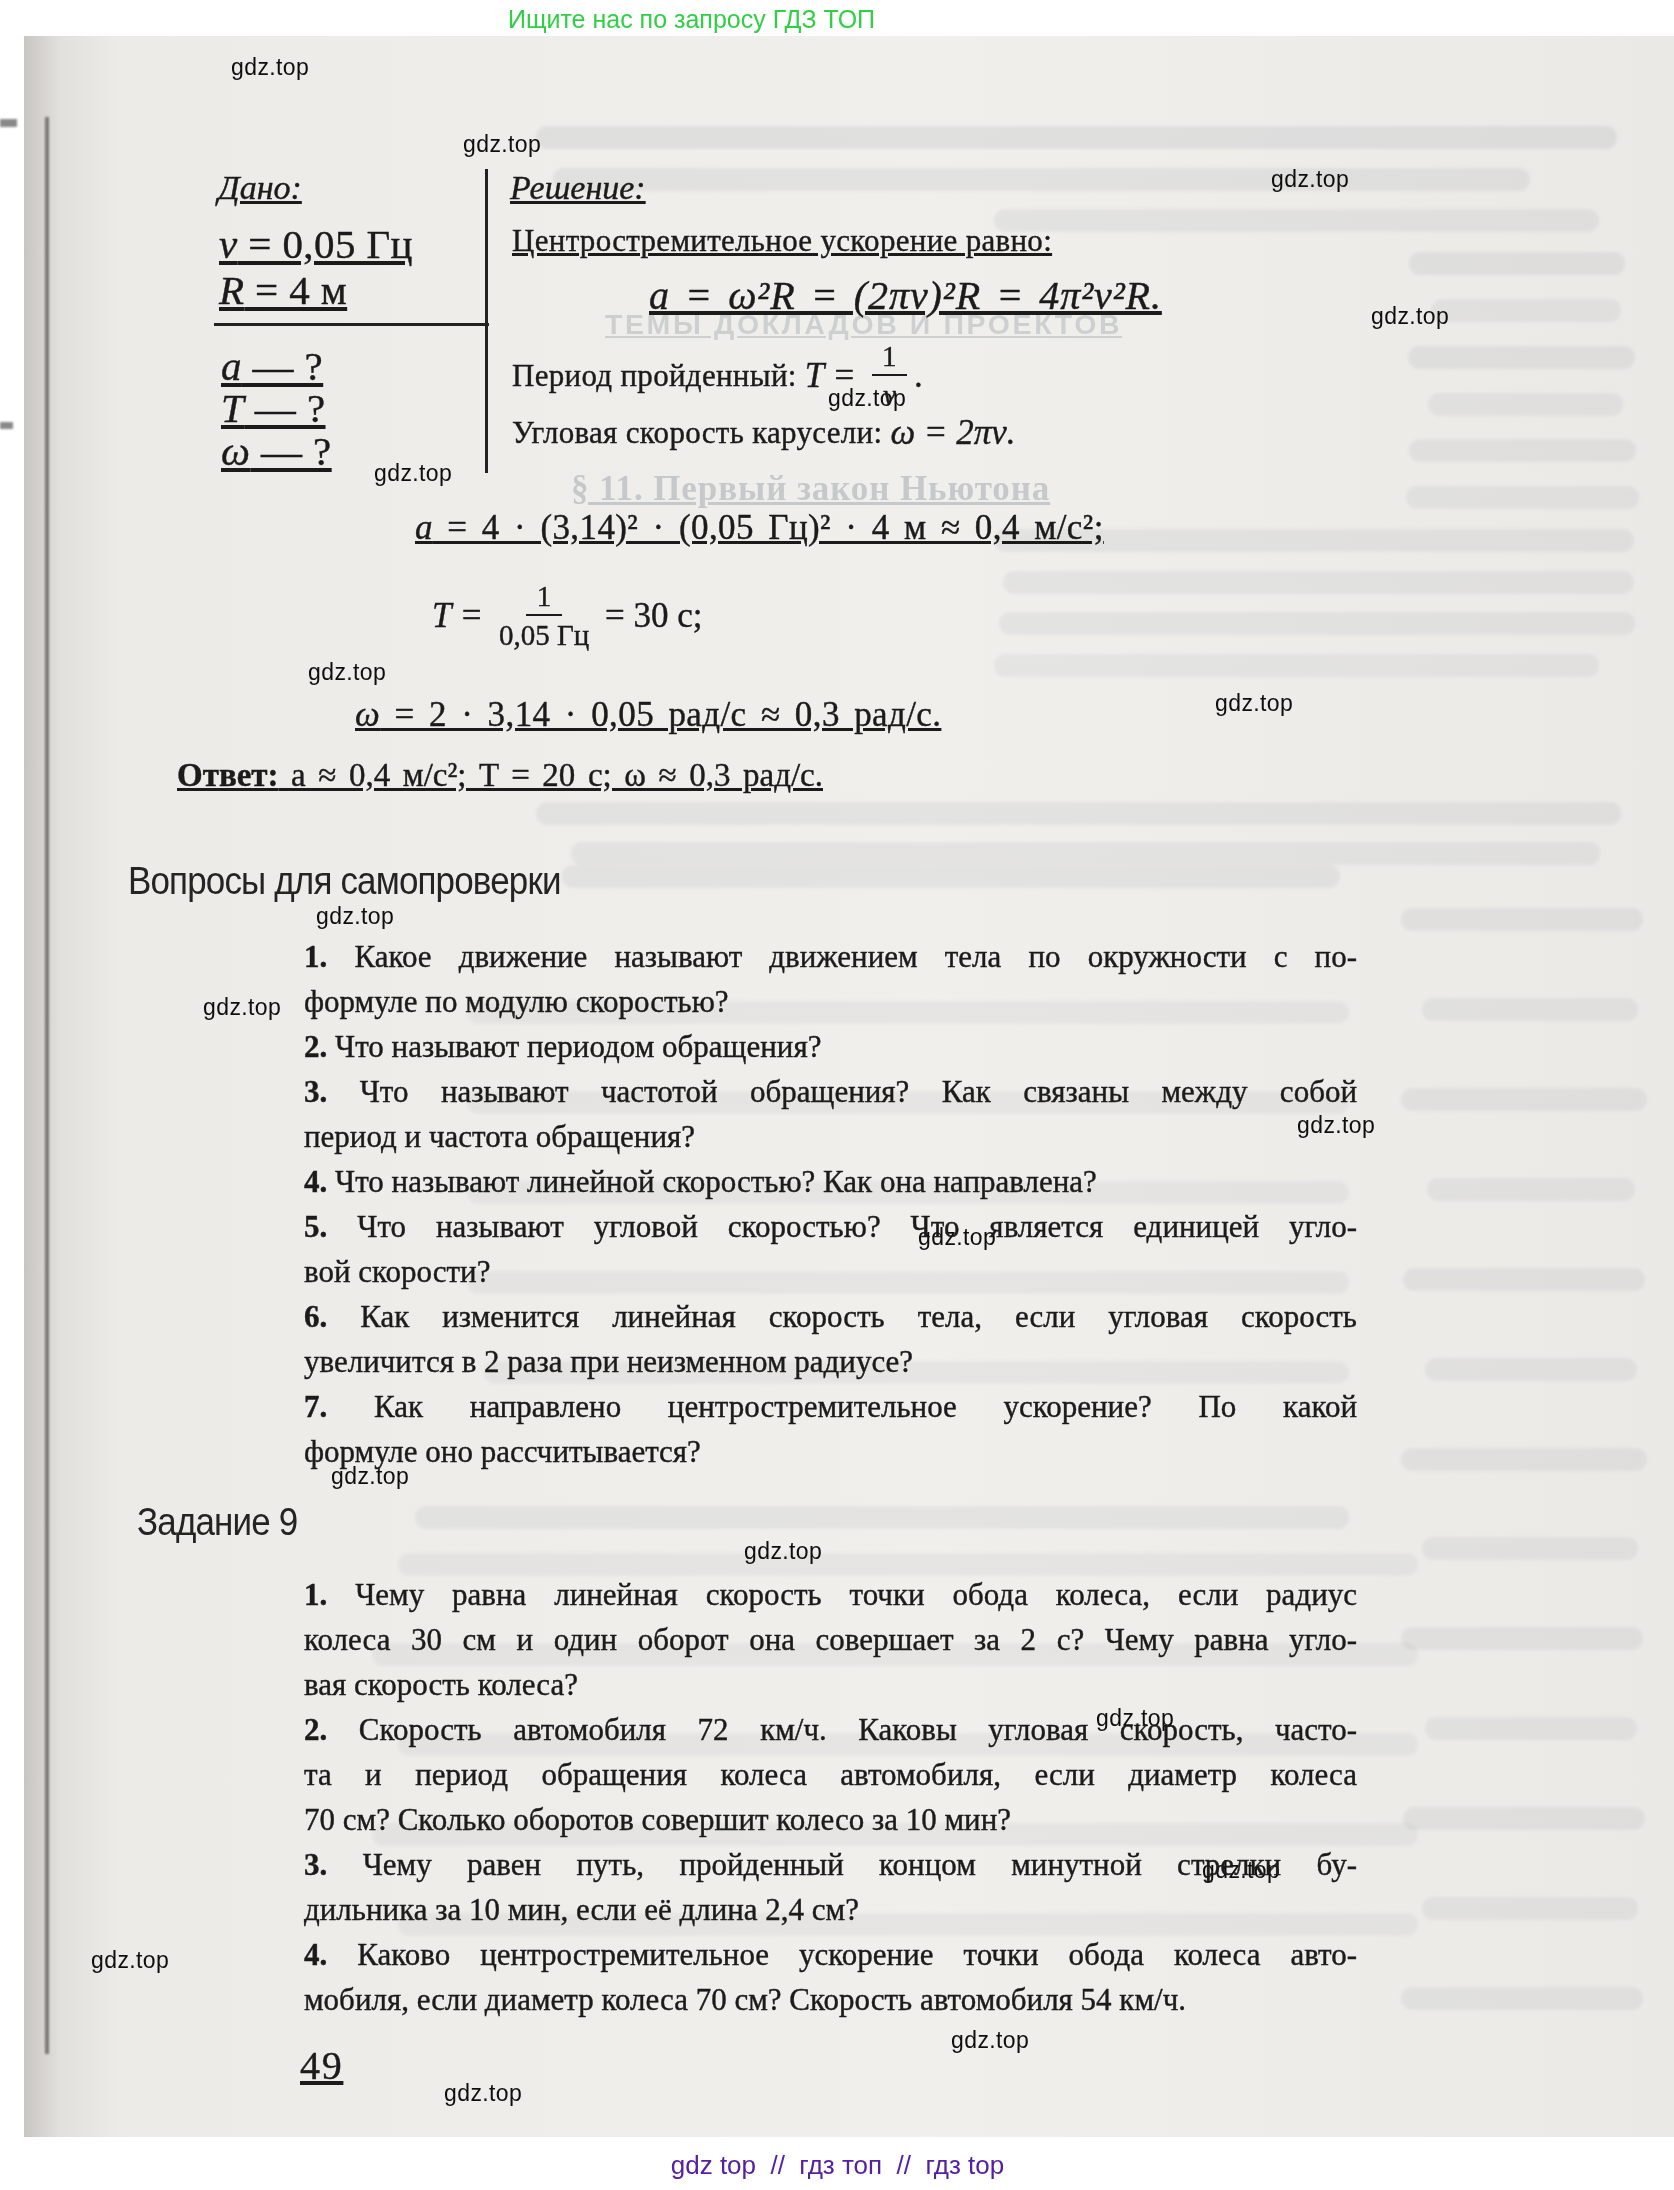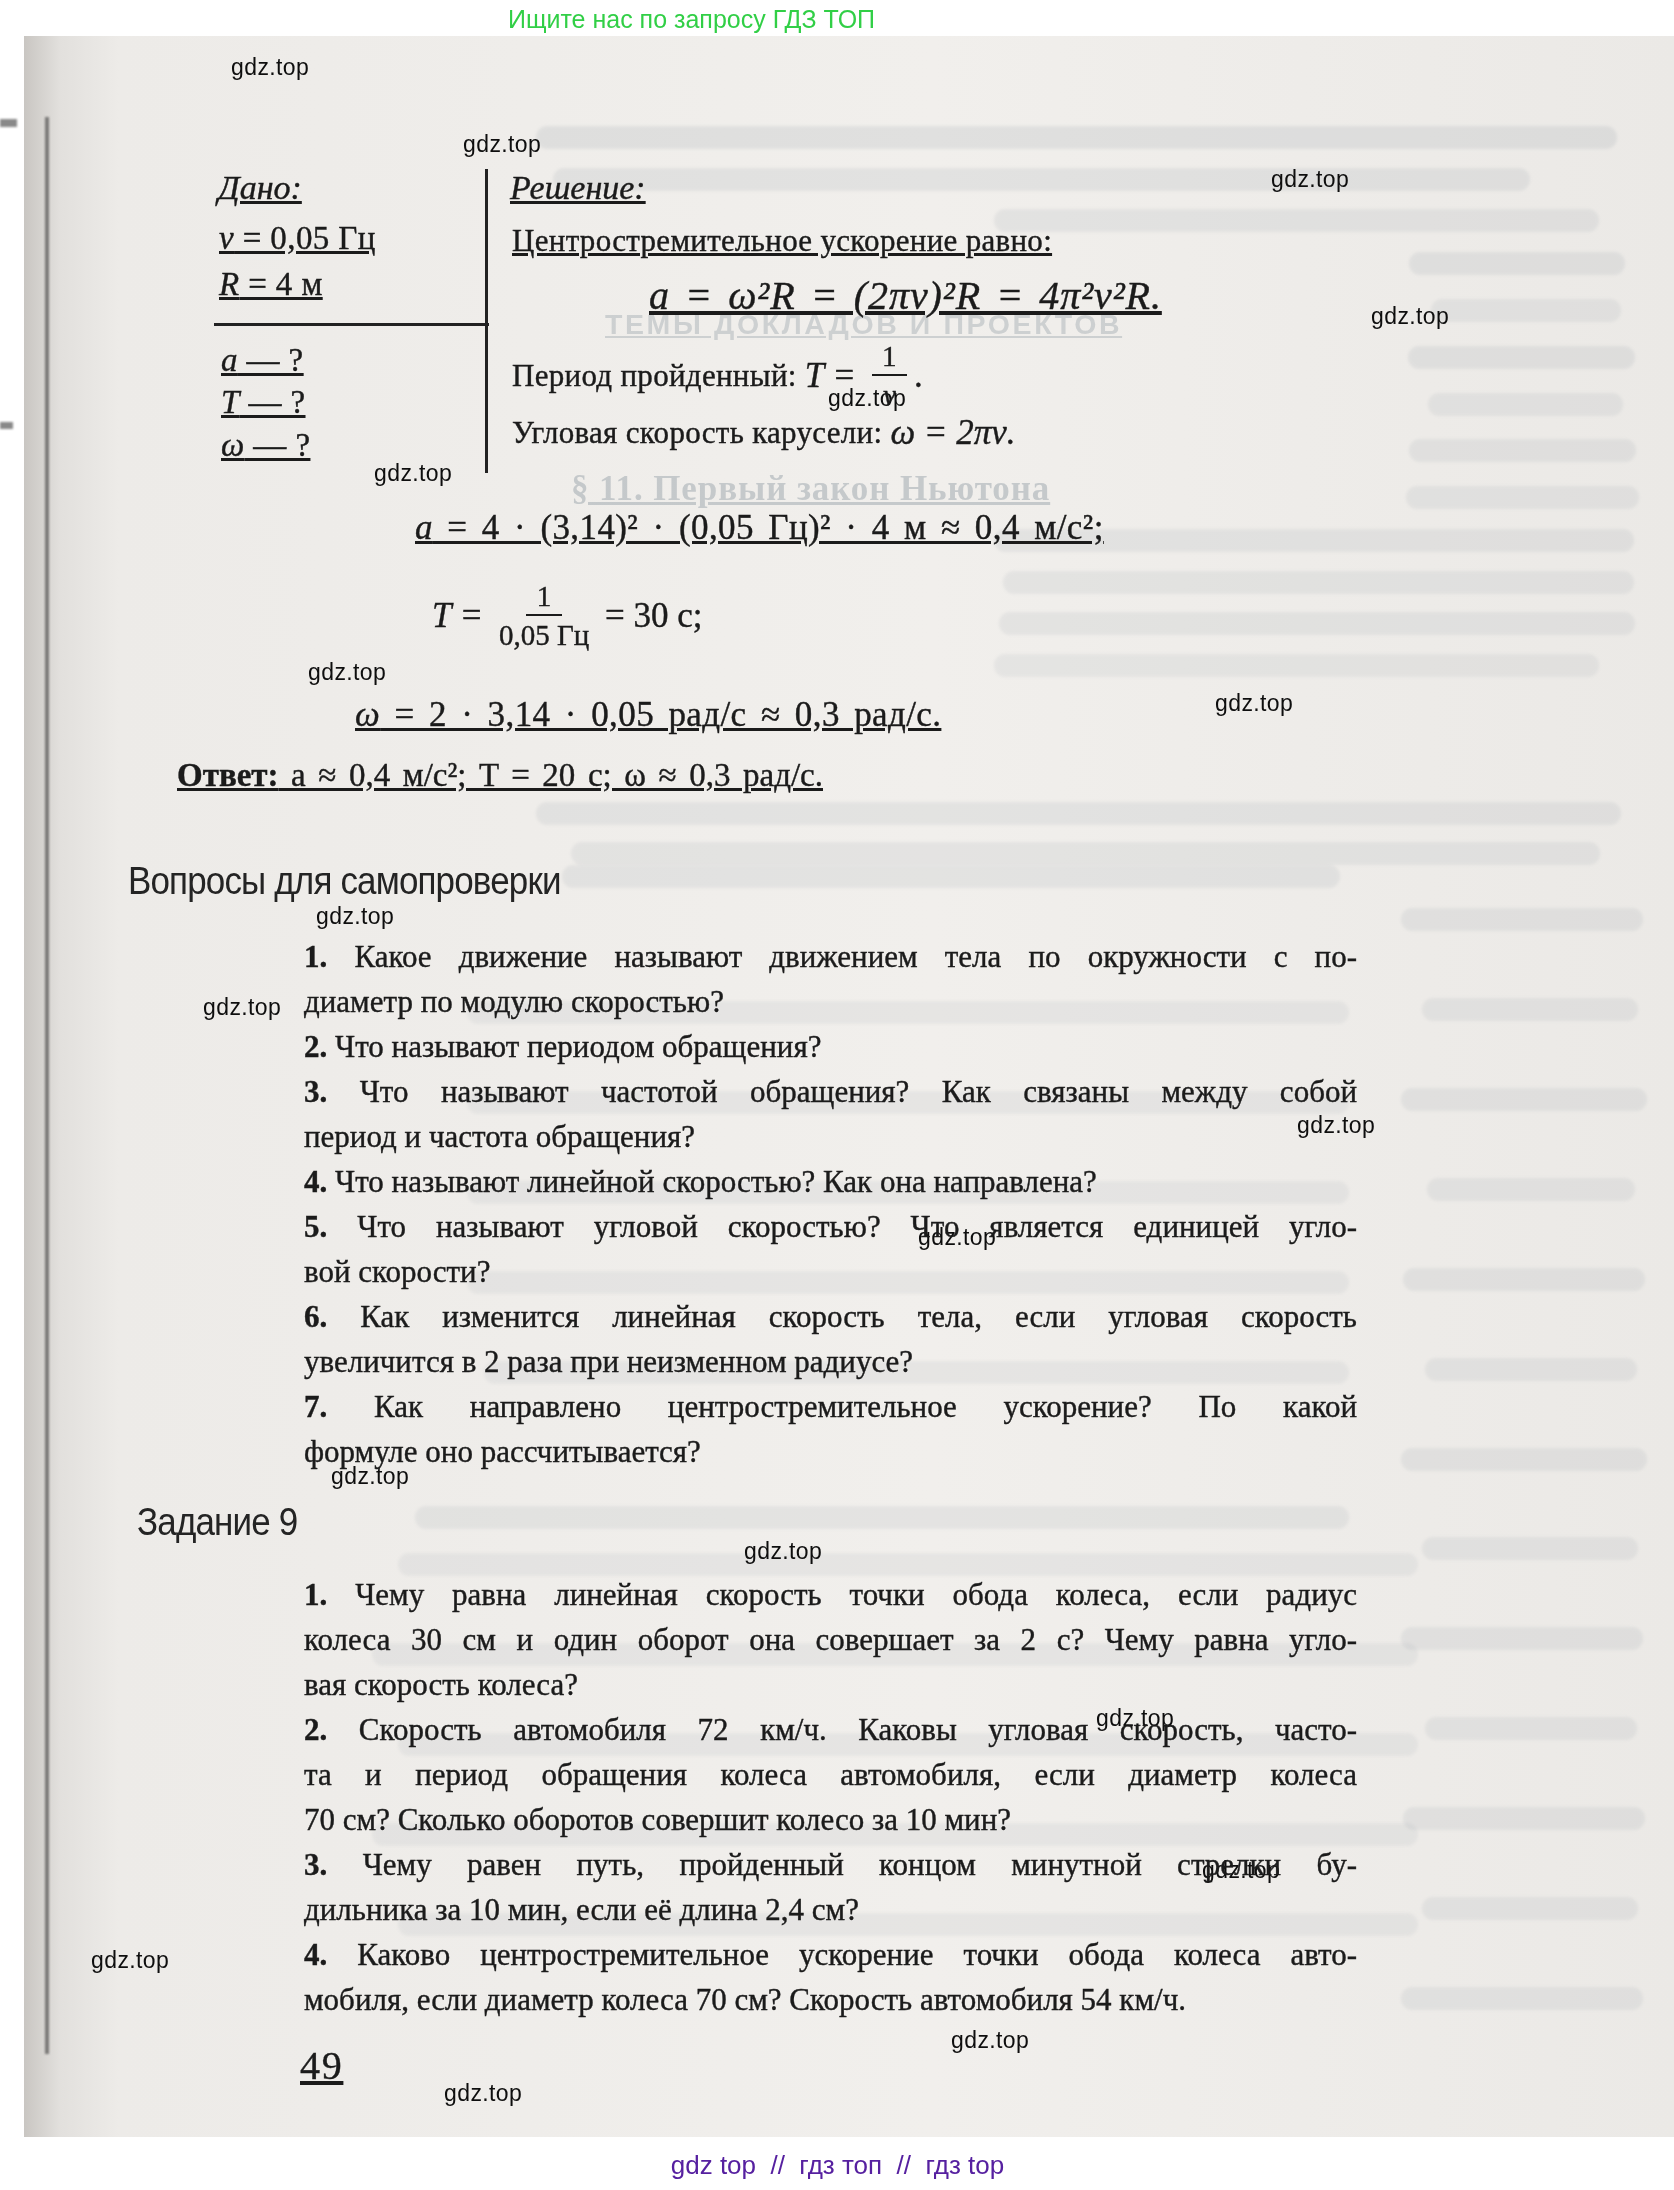--- a/index.html
+++ b/index.html
@@ -21,21 +21,21 @@
           font-family:"Liberation Sans","DejaVu Sans",sans-serif;font-size:25px;font-weight:500;}
   .footer{position:absolute;left:0;top:2150px;width:1675px;text-align:center;
           font-family:"Liberation Sans","DejaVu Sans",sans-serif;font-size:26px;font-weight:500;white-space:pre;}
   .ghost{position:absolute;height:22.5px;border-radius:11.2px;background:#8c96a0;filter:blur(1.7px);}
   .ghost-text{position:absolute;color:#8b97a0;filter:blur(0.5px);white-space:pre;}
   .g-temy{font-family:"Liberation Sans","DejaVu Sans",sans-serif;font-size:28.5px;font-weight:700;
           letter-spacing:2.6px;opacity:.34;}
   .g-par{font-size:35px;font-weight:700;opacity:.42;letter-spacing:0.9px;}
   .hline{position:absolute;background:#222;}
   .vline{position:absolute;background:#222;}
-  .given{font-size:33px;letter-spacing:0.4px;}
+  .given{font-size:41px;letter-spacing:0.4px;}
   .sol-label,.given-label{font-size:34px;}
   .sol-text{font-size:31px;letter-spacing:0.3px;}
   .formula{font-size:40px;letter-spacing:0.9px;word-spacing:4.3px;}
   .calc{font-size:35px;letter-spacing:0.4px;word-spacing:5.2px;}
   .frow{position:absolute;display:flex;align-items:center;white-space:pre;}
   .frac{display:inline-flex;flex-direction:column;align-items:center;vertical-align:middle;
         margin:0 7px;line-height:1.05;}
   .fnum{padding:0 10.4px 2.6px;border-bottom:2.6px solid #1b1b1b;}
   .fden{padding-top:3.5px;}
   .fr-sm{font-size:29px;}
@@ -160,21 +160,21 @@
     <span class="ink" style="font-size:35px;"> = 30 с;</span>
   </div>
 
   <div class="abs calc ink" style="left:355px;top:695px;"><span class="it">ω</span><span> = 2 · 3,14 · 0,05 рад/с ≈ 0,3 рад/с.</span></div>
 
   <div class="abs ink" style="left:177px;top:757px;font-size:33px;word-spacing:4.3px;"><span class="b">Ответ:</span><span> a ≈ 0,4 м/с²; T = 20 с; ω ≈ 0,3 рад/с.</span></div>
 
   <div class="heading" style="left:128px;top:860px;">Вопросы для самопроверки</div>
   <div class="list ink" style="left:304px;top:934px;">
     <div class="row j"><span class="no">1.</span> <span>Какое движение называют движением тела по окружности с по-</span></div>
-    <div class="row"><span class="no"></span><span>диаметр по модулю скоростью?</span></div>
+    <div class="row"><span class="no"></span><span>формуле по модулю скоростью?</span></div>
     <div class="row"><span class="no">2.</span> <span>Что называют периодом обращения?</span></div>
     <div class="row j"><span class="no">3.</span> <span>Что называют частотой обращения? Как связаны между собой</span></div>
     <div class="row"><span class="no"></span><span>период и частота обращения?</span></div>
     <div class="row"><span class="no">4.</span> <span>Что называют линейной скоростью? Как она направлена?</span></div>
     <div class="row j"><span class="no">5.</span> <span>Что называют угловой скоростью? Что является единицей угло-</span></div>
     <div class="row"><span class="no"></span><span>вой скорости?</span></div>
     <div class="row j"><span class="no">6.</span> <span>Как изменится линейная скорость тела, если угловая скорость</span></div>
     <div class="row"><span class="no"></span><span>увеличится в 2 раза при неизменном радиусе?</span></div>
     <div class="row j"><span class="no">7.</span> <span>Как направлено центростремительное ускорение? По какой</span></div>
     <div class="row"><span class="no"></span><span>формуле оно рассчитывается?</span></div>

